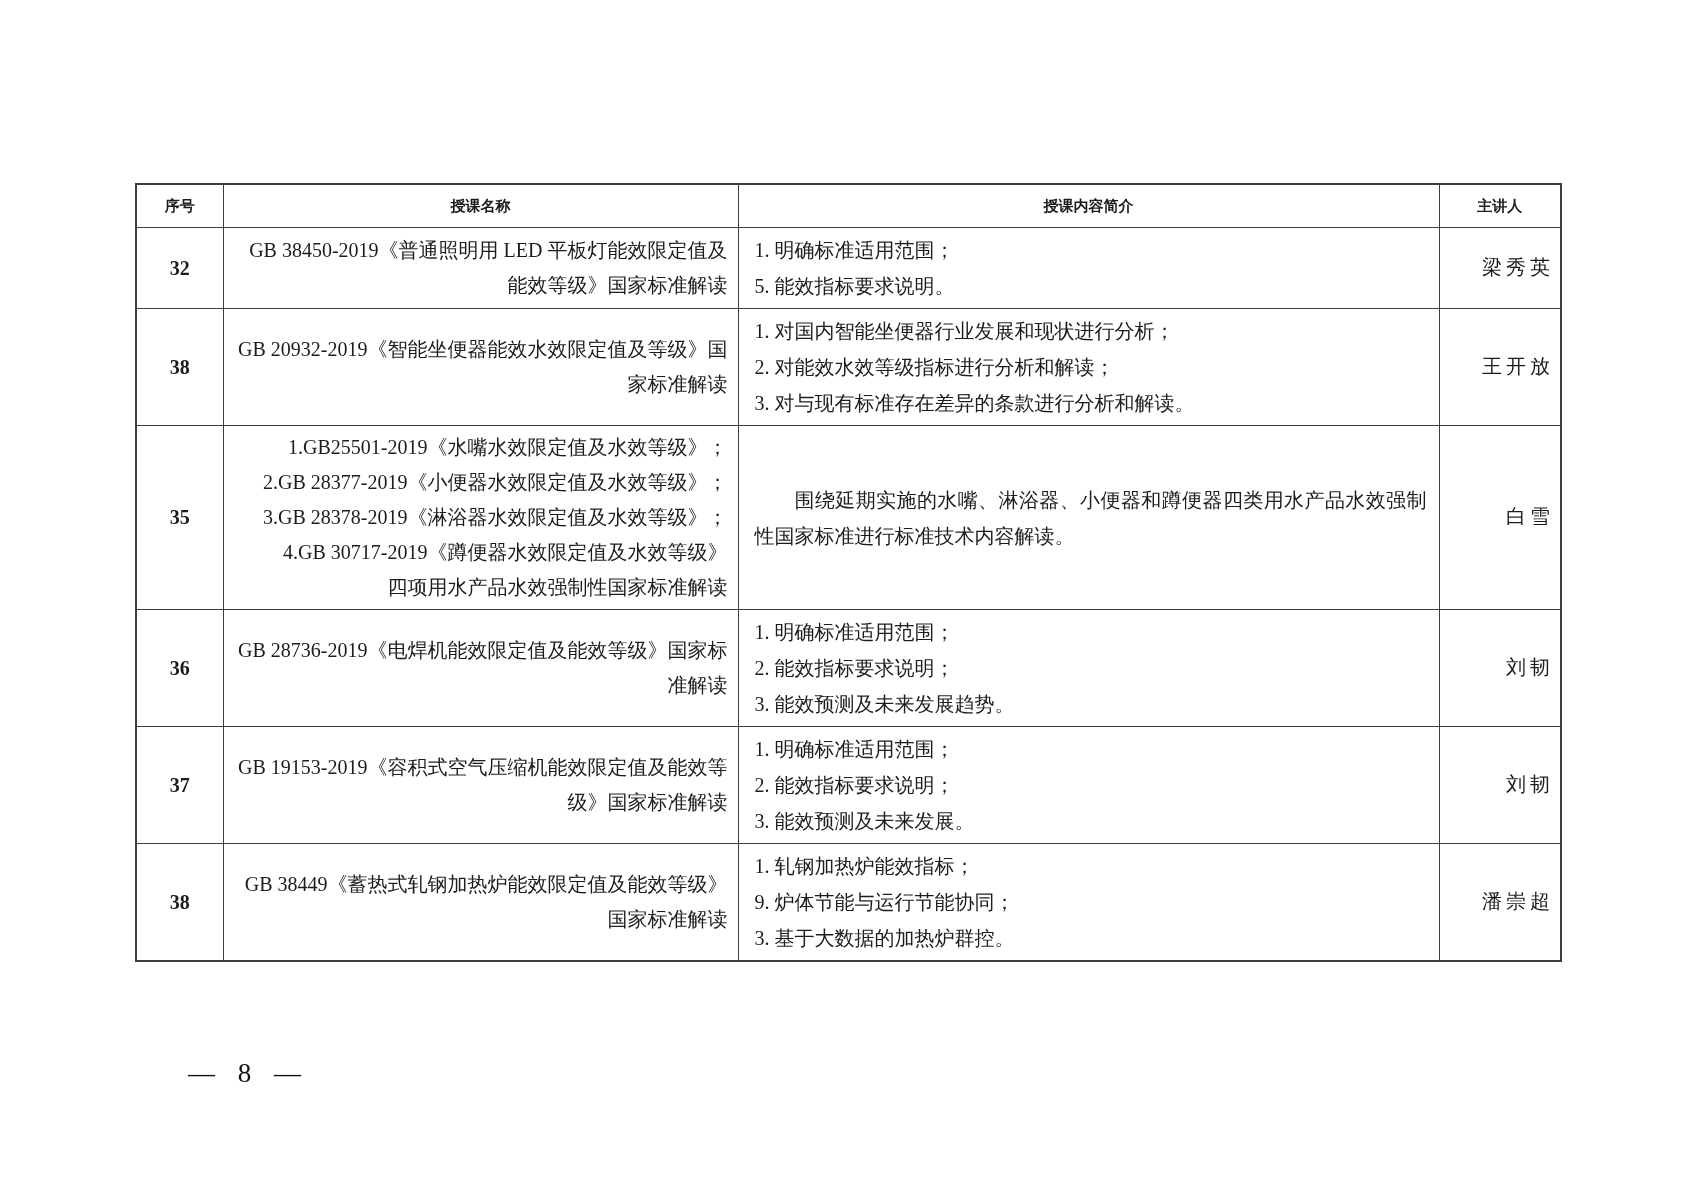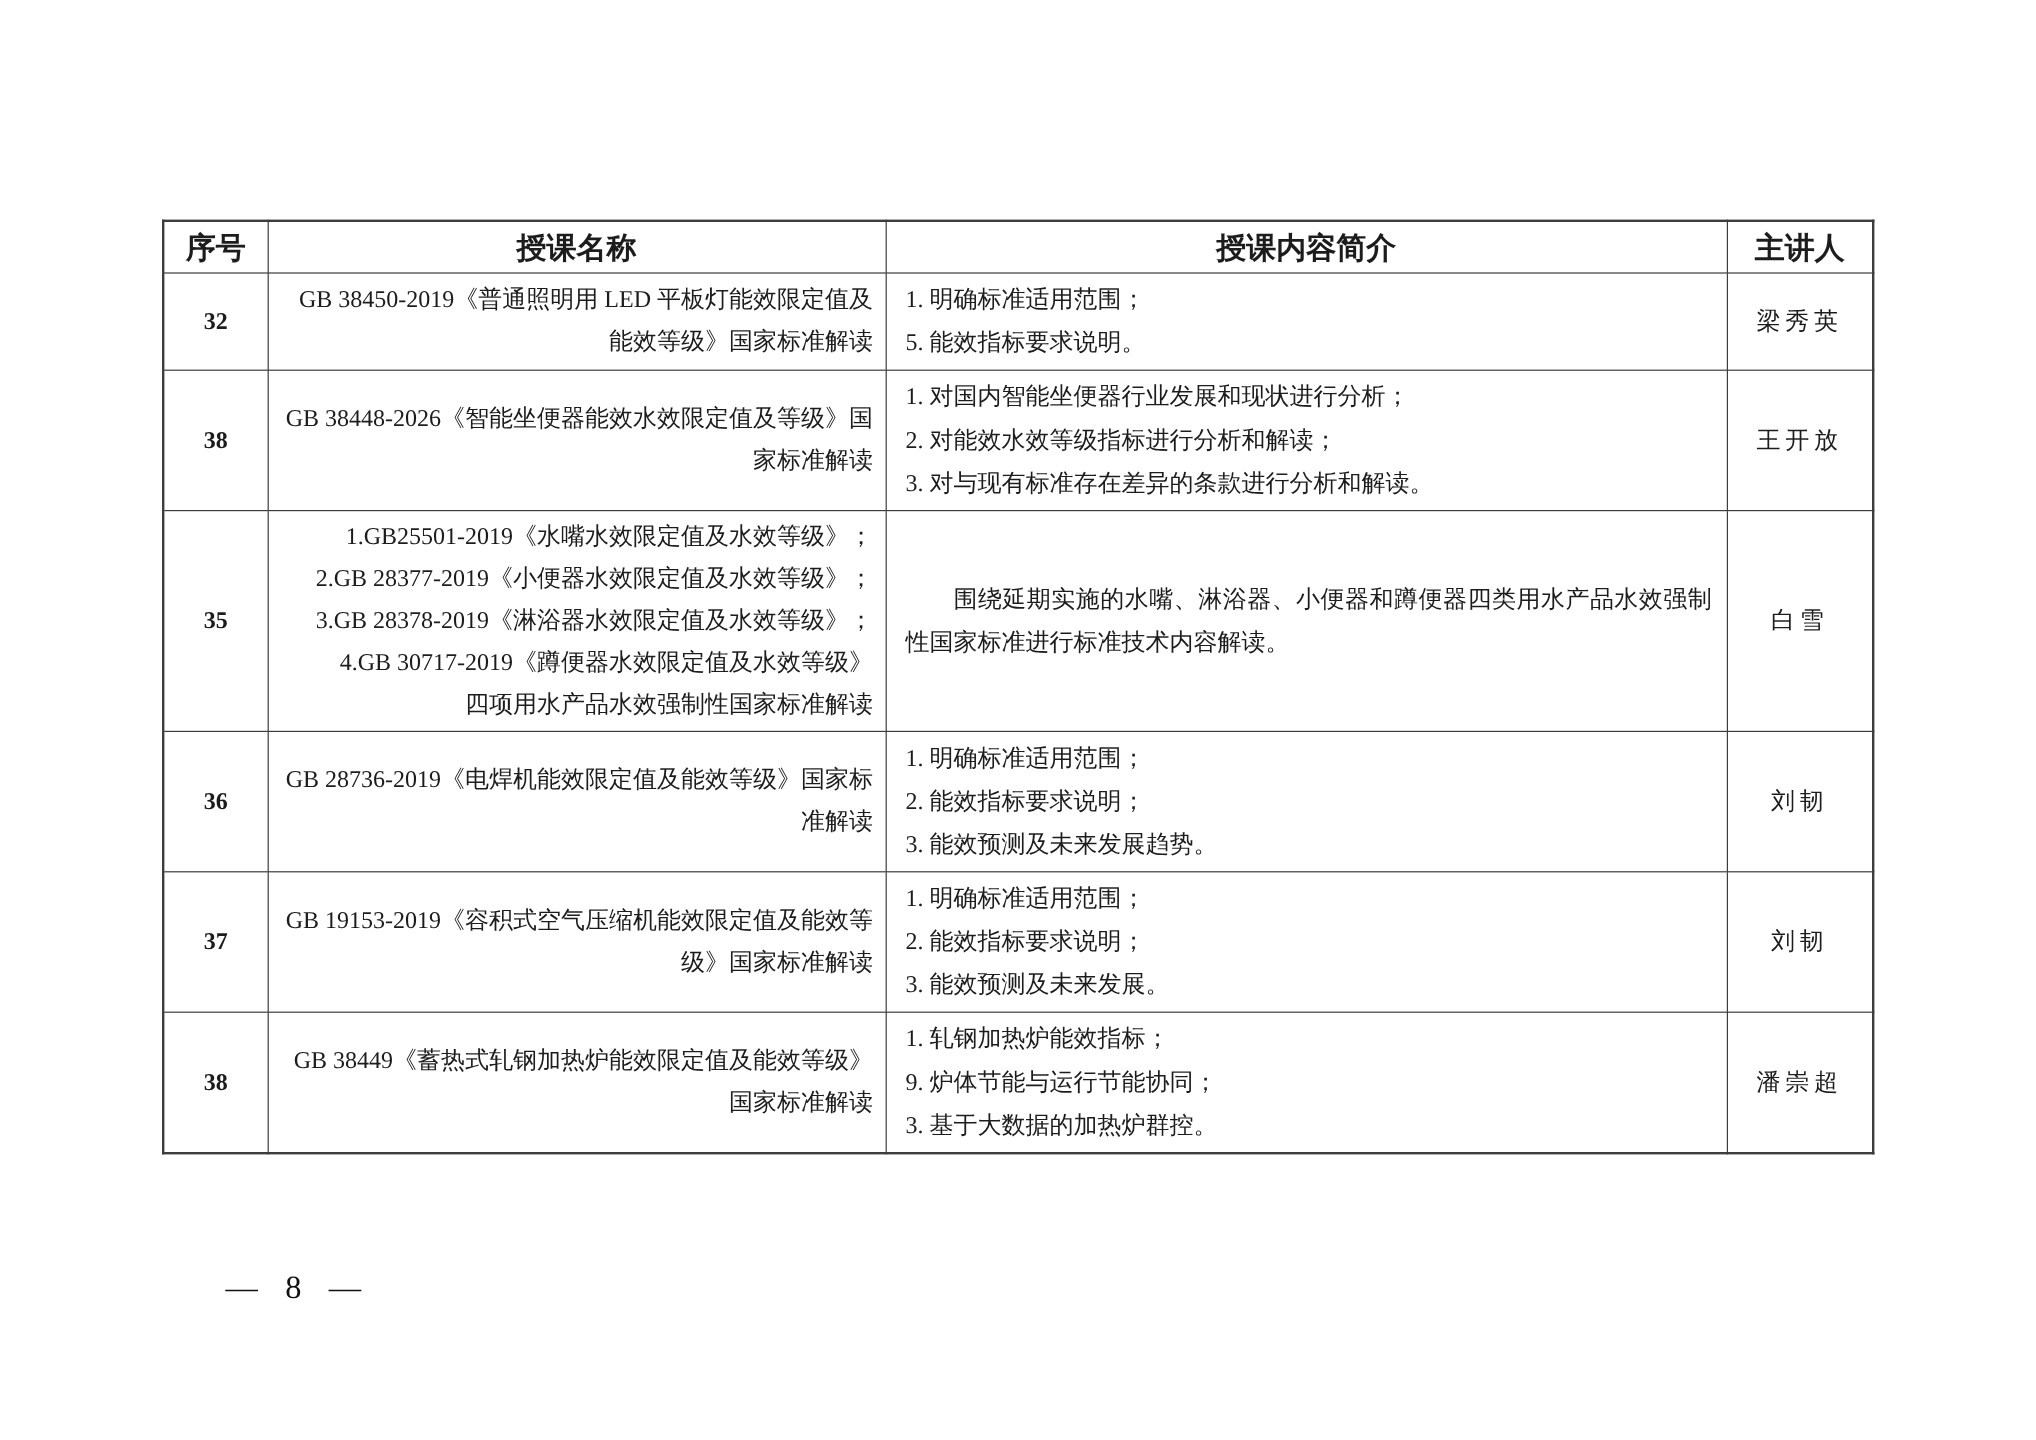--- a/index.html
+++ b/index.html
@@ -27,21 +27,21 @@
     table-layout: fixed;
     border: 2px solid #3d3d3d;
   }
   .doc-table th, .doc-table td {
     border: 1px solid #3d3d3d;
     vertical-align: middle;
     font-size: 20px;
   }
   .doc-table th {
     font-weight: bold;
-    font-size: 25px;
+    font-size: 15px;
     height: 42px;
     text-align: center;
     padding: 0 4px;
   }
   .doc-table td {
     line-height: 35px;
     padding: 4px 6px;
   }
   td.num-cell {
     text-align: center;
@@ -49,22 +49,23 @@
   }
   td.name-cell {
     text-align: right;
     padding: 4px 10px;
   }
   td.content-cell {
     text-align: left;
     padding: 4px 12px 4px 16px;
   }
   td.lect-cell {
-    text-align: center;
+    text-align: right;
     letter-spacing: 4px;
+    font-family: Liberation Mono, monospace;
   }
   .content-item { line-height: 36px; }
   .content-para {
     line-height: 36px;
     text-indent: 2em;
     text-align: justify;
   }
   .name-line { line-height: 35px; }
   .page-num {
     position: absolute;
@@ -100,21 +101,21 @@
           <td class="num-cell">32</td>
           <td class="name-cell">GB 38450-2019《普通照明用 LED 平板灯能效限定值及能效等级》国家标准解读</td>
           <td class="content-cell">
             <div class="content-item">1. 明确标准适用范围；</div>
             <div class="content-item">5. 能效指标要求说明。</div>
           </td>
           <td class="lect-cell">梁秀英</td>
         </tr>
         <tr>
           <td class="num-cell">38</td>
-          <td class="name-cell">GB 38448-2026《智能坐便器能效水效限定值及等级》国家标准解读</td>
+          <td class="name-cell">GB 20932-2019《智能坐便器能效水效限定值及等级》国家标准解读</td>
           <td class="content-cell">
             <div class="content-item">1. 对国内智能坐便器行业发展和现状进行分析；</div>
             <div class="content-item">2. 对能效水效等级指标进行分析和解读；</div>
             <div class="content-item">3. 对与现有标准存在差异的条款进行分析和解读。</div>
           </td>
           <td class="lect-cell">王开放</td>
         </tr>
         <tr>
           <td class="num-cell">35</td>
           <td class="name-cell">

